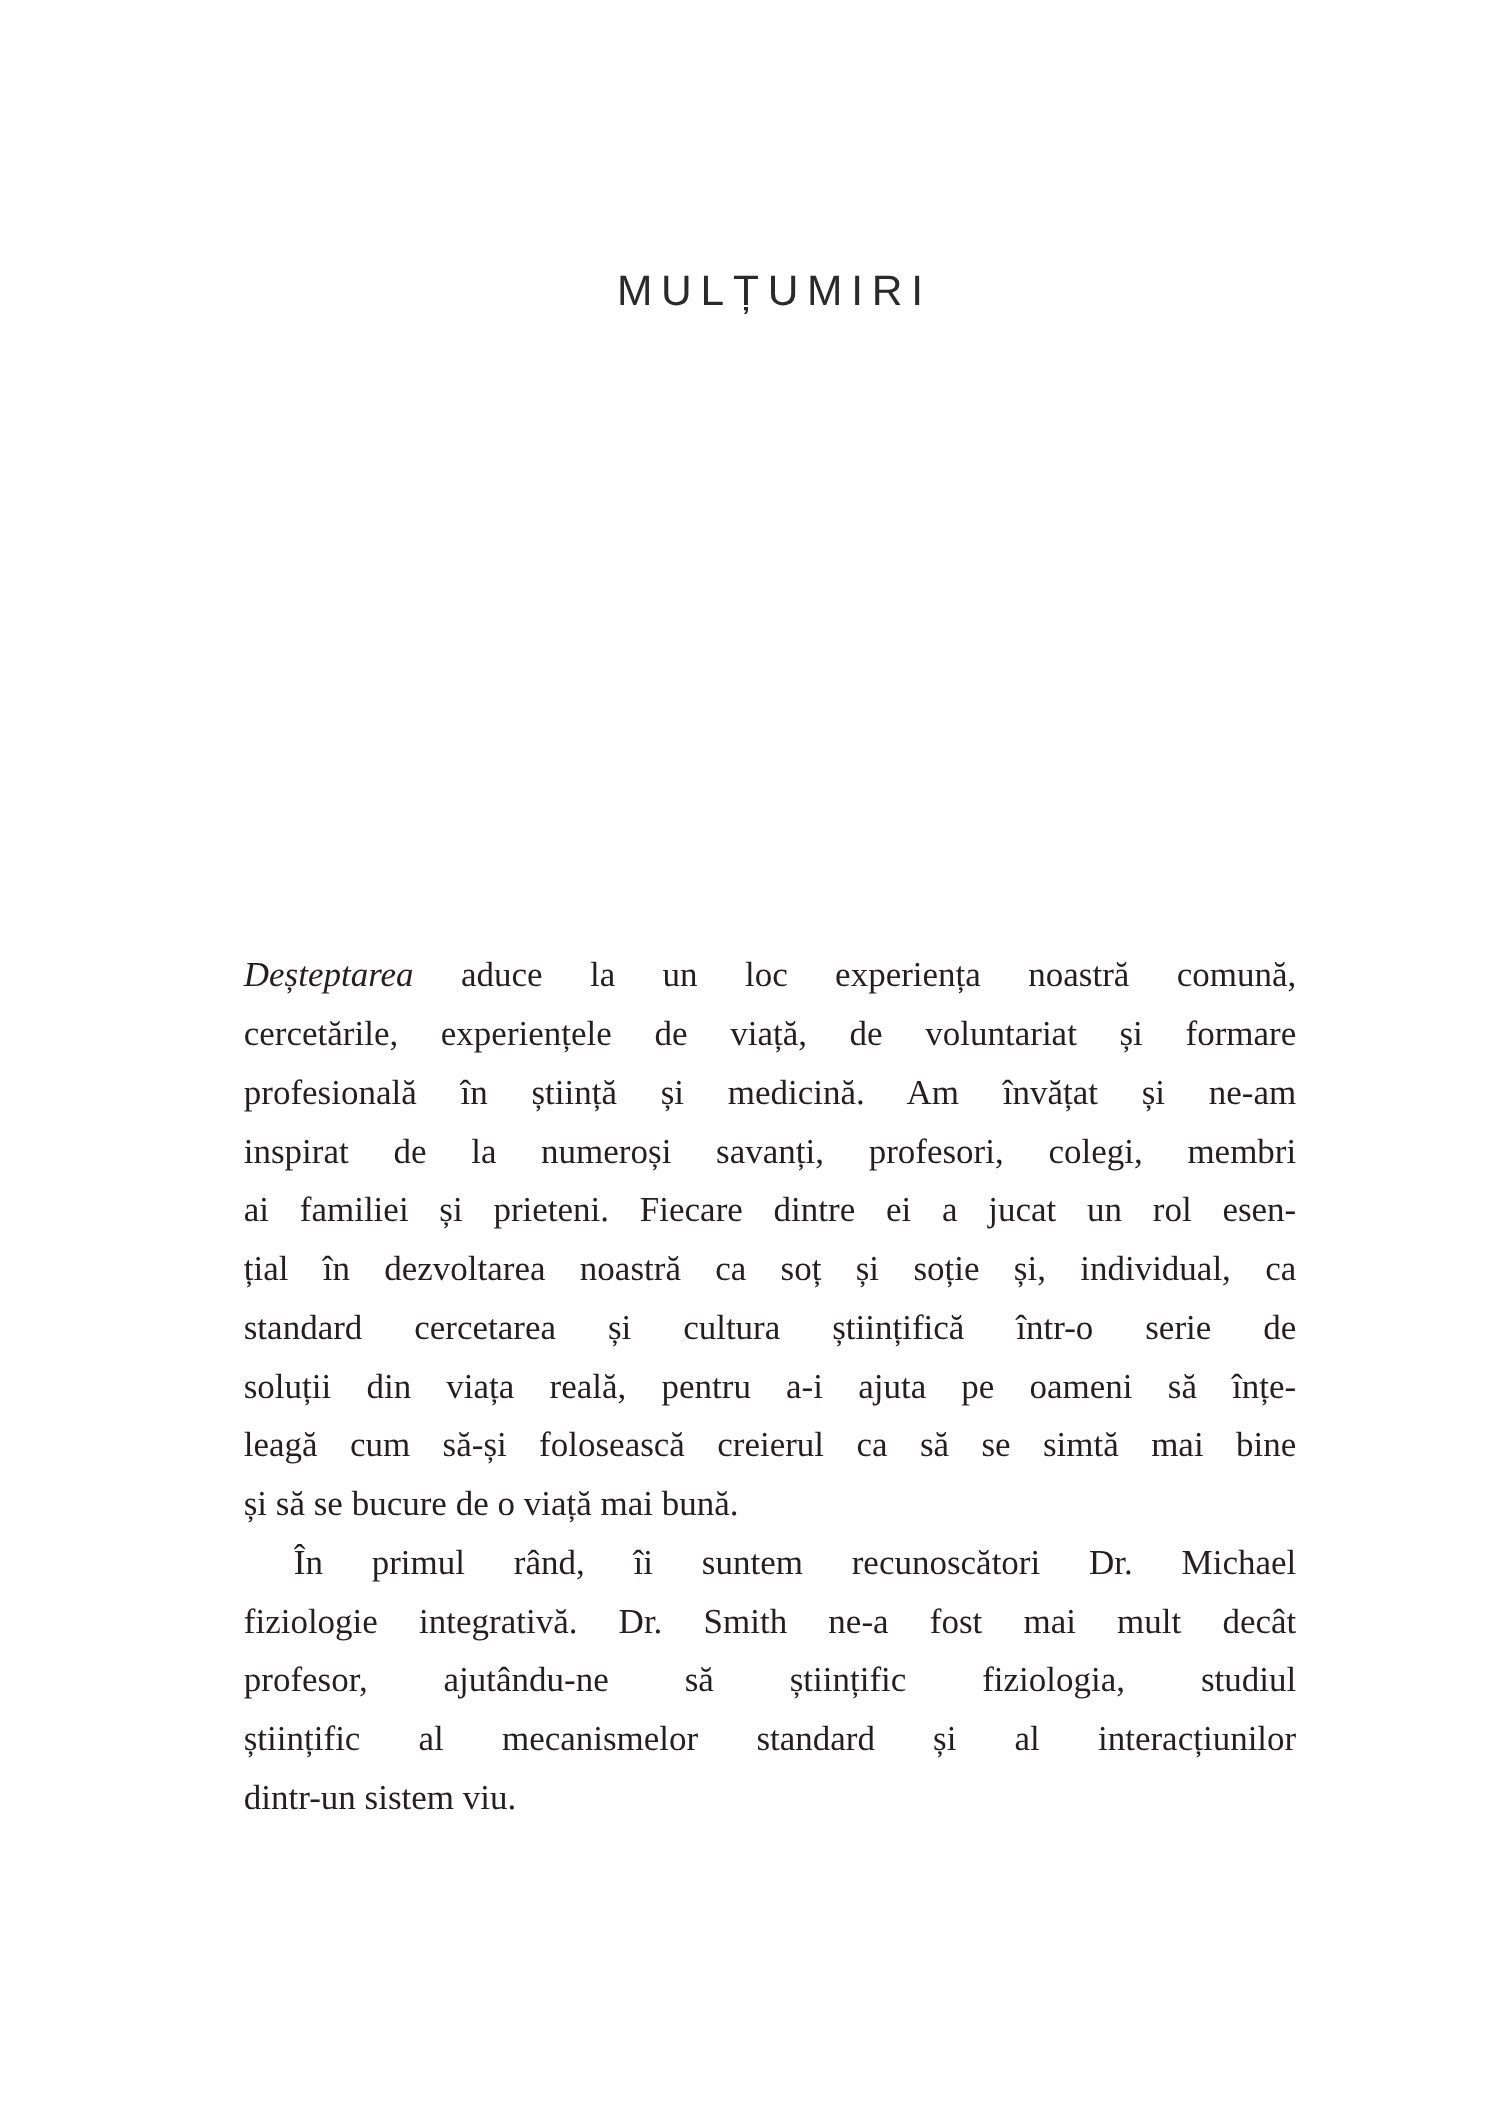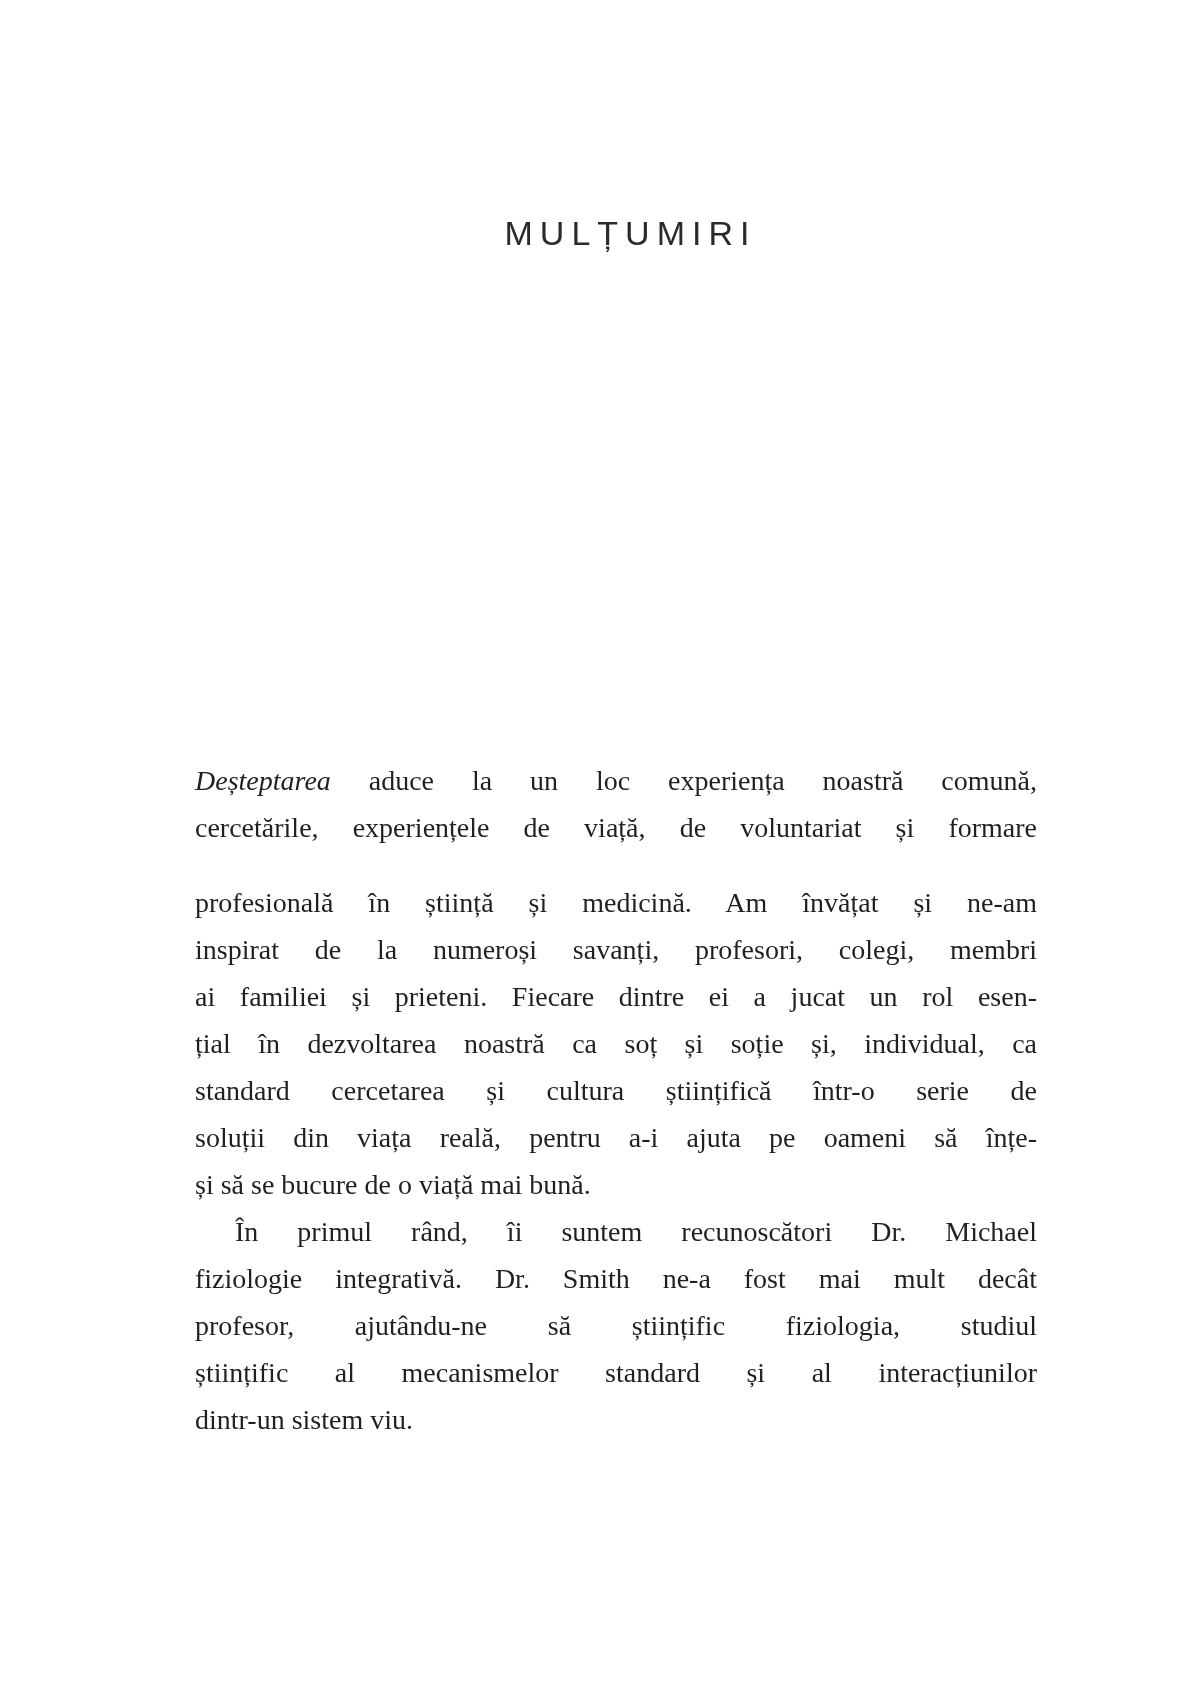--- a/index.html
+++ b/index.html
@@ -10,21 +10,21 @@
   .page {
     position: relative;
     width: 1202px;
     height: 1699px;
     background: #ffffff;
     overflow: hidden;
   }
   .chapter-title {
     position: absolute;
     top: 215px;
-    left: 206px;
+    left: 195px;
     width: 842px;
     margin: 0;
     text-align: center;
     font-family: "Liberation Sans", sans-serif;
     font-weight: 400;
     font-size: 34px;
     line-height: 1.1;
     letter-spacing: 7px;
     text-indent: 7px; 
     color: #2b2a2b;
@@ -64,26 +64,27 @@
 
 <div class="page">
 
   <h1 class="chapter-title">MULȚUMIRI</h1>
 
   <div class="body-text">
 
     <p class="paragraph">
       <span class="line" style="display: block;"><span class="italic-lead">Deșteptarea</span> <span>aduce la un loc experiența noastră comună,</span></span>
       <span class="line" style="display: block;">cercetările, experiențele de viață, de voluntariat și formare</span>
-      <span class="line" style="display: block; margin-top: 28px;">profesională în știință și medicină. Am învățat și ne-am</span>
+      <span class="line" style="display: block;">profesională în știință și medicină. Am învățat și ne-am</span>
       <span class="line" style="display: block;">inspirat de la numeroși savanți, profesori, colegi, membri</span>
       <span class="line" style="display: block;">ai familiei și prieteni. Fiecare dintre ei a jucat un rol esen-</span>
       <span class="line" style="display: block;">țial în dezvoltarea noastră ca soț și soție și, individual, ca</span>
       <span class="line" style="display: block;">standard cercetarea și cultura științifică într-o serie de</span>
       <span class="line" style="display: block;">soluții din viața reală, pentru a-i ajuta pe oameni să înțe-</span>
+      <span class="line" style="display: block;">leagă cum să-și folosească creierul ca să se simtă mai bine</span>
       <span class="line last-line" style="display: block;">și să se bucure de o viață mai bună.</span>
     </p>
 
     <p class="paragraph">
       <span class="line first-indent" style="display: block;">În primul rând, îi suntem recunoscători Dr. Michael</span>
       <span class="line" style="display: block;">fiziologie integrativă. Dr. Smith ne-a fost mai mult decât</span>
       <span class="line" style="display: block;">profesor, ajutându-ne să științific fiziologia, studiul</span>
       <span class="line" style="display: block;">științific al mecanismelor standard și al interacțiunilor</span>
       <span class="line last-line" style="display: block;">dintr-un sistem viu.</span>
     </p>

